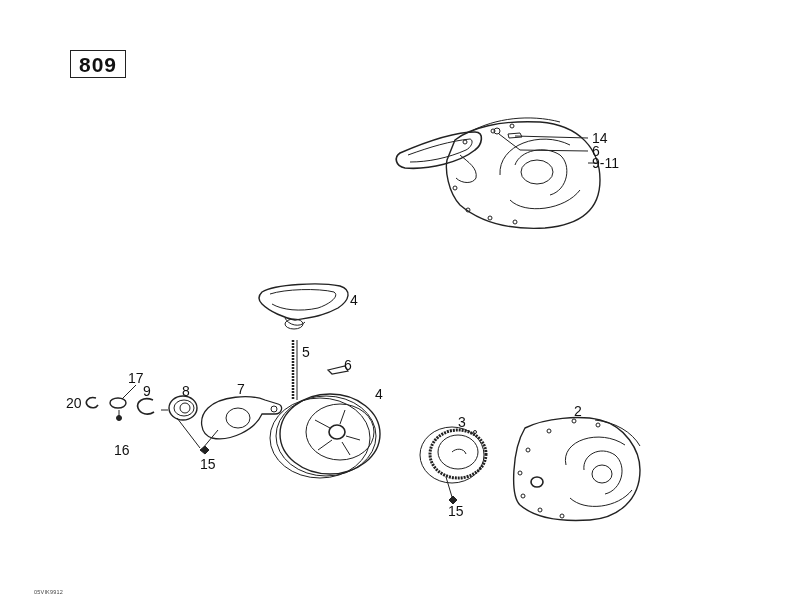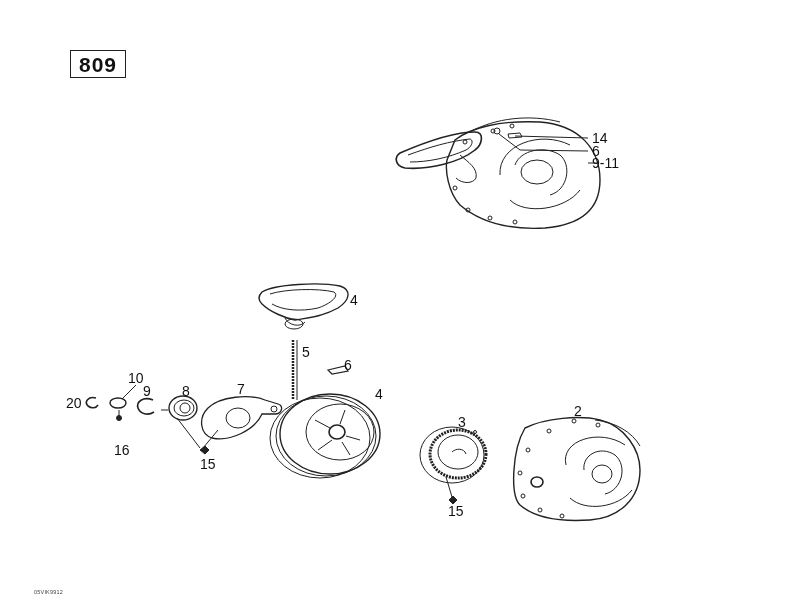--- a/index.html
+++ b/index.html
@@ -136,21 +136,21 @@
   </g>
 </svg>
 
 <span class="callout" style="left:592px;top:133px">14</span>
 <span class="callout" style="left:592px;top:146px">6</span>
 <span class="callout" style="left:592px;top:158px">9-11</span>
 <span class="callout" style="left:350px;top:295px">4</span>
 <span class="callout" style="left:302px;top:347px">5</span>
 <span class="callout" style="left:344px;top:360px">6</span>
 <span class="callout" style="left:375px;top:389px">4</span>
-<span class="callout" style="left:128px;top:373px">10</span>
+<span class="callout" style="left:128px;top:373px">17</span>
 <span class="callout" style="left:143px;top:386px">9</span>
 <span class="callout" style="left:182px;top:386px">8</span>
 <span class="callout" style="left:237px;top:384px">7</span>
 <span class="callout" style="left:66px;top:398px">20</span>
 <span class="callout" style="left:114px;top:445px">16</span>
 <span class="callout" style="left:200px;top:459px">15</span>
 <span class="callout" style="left:458px;top:417px">3</span>
 <span class="callout" style="left:574px;top:406px">2</span>
 <span class="callout" style="left:448px;top:506px">15</span>
 

